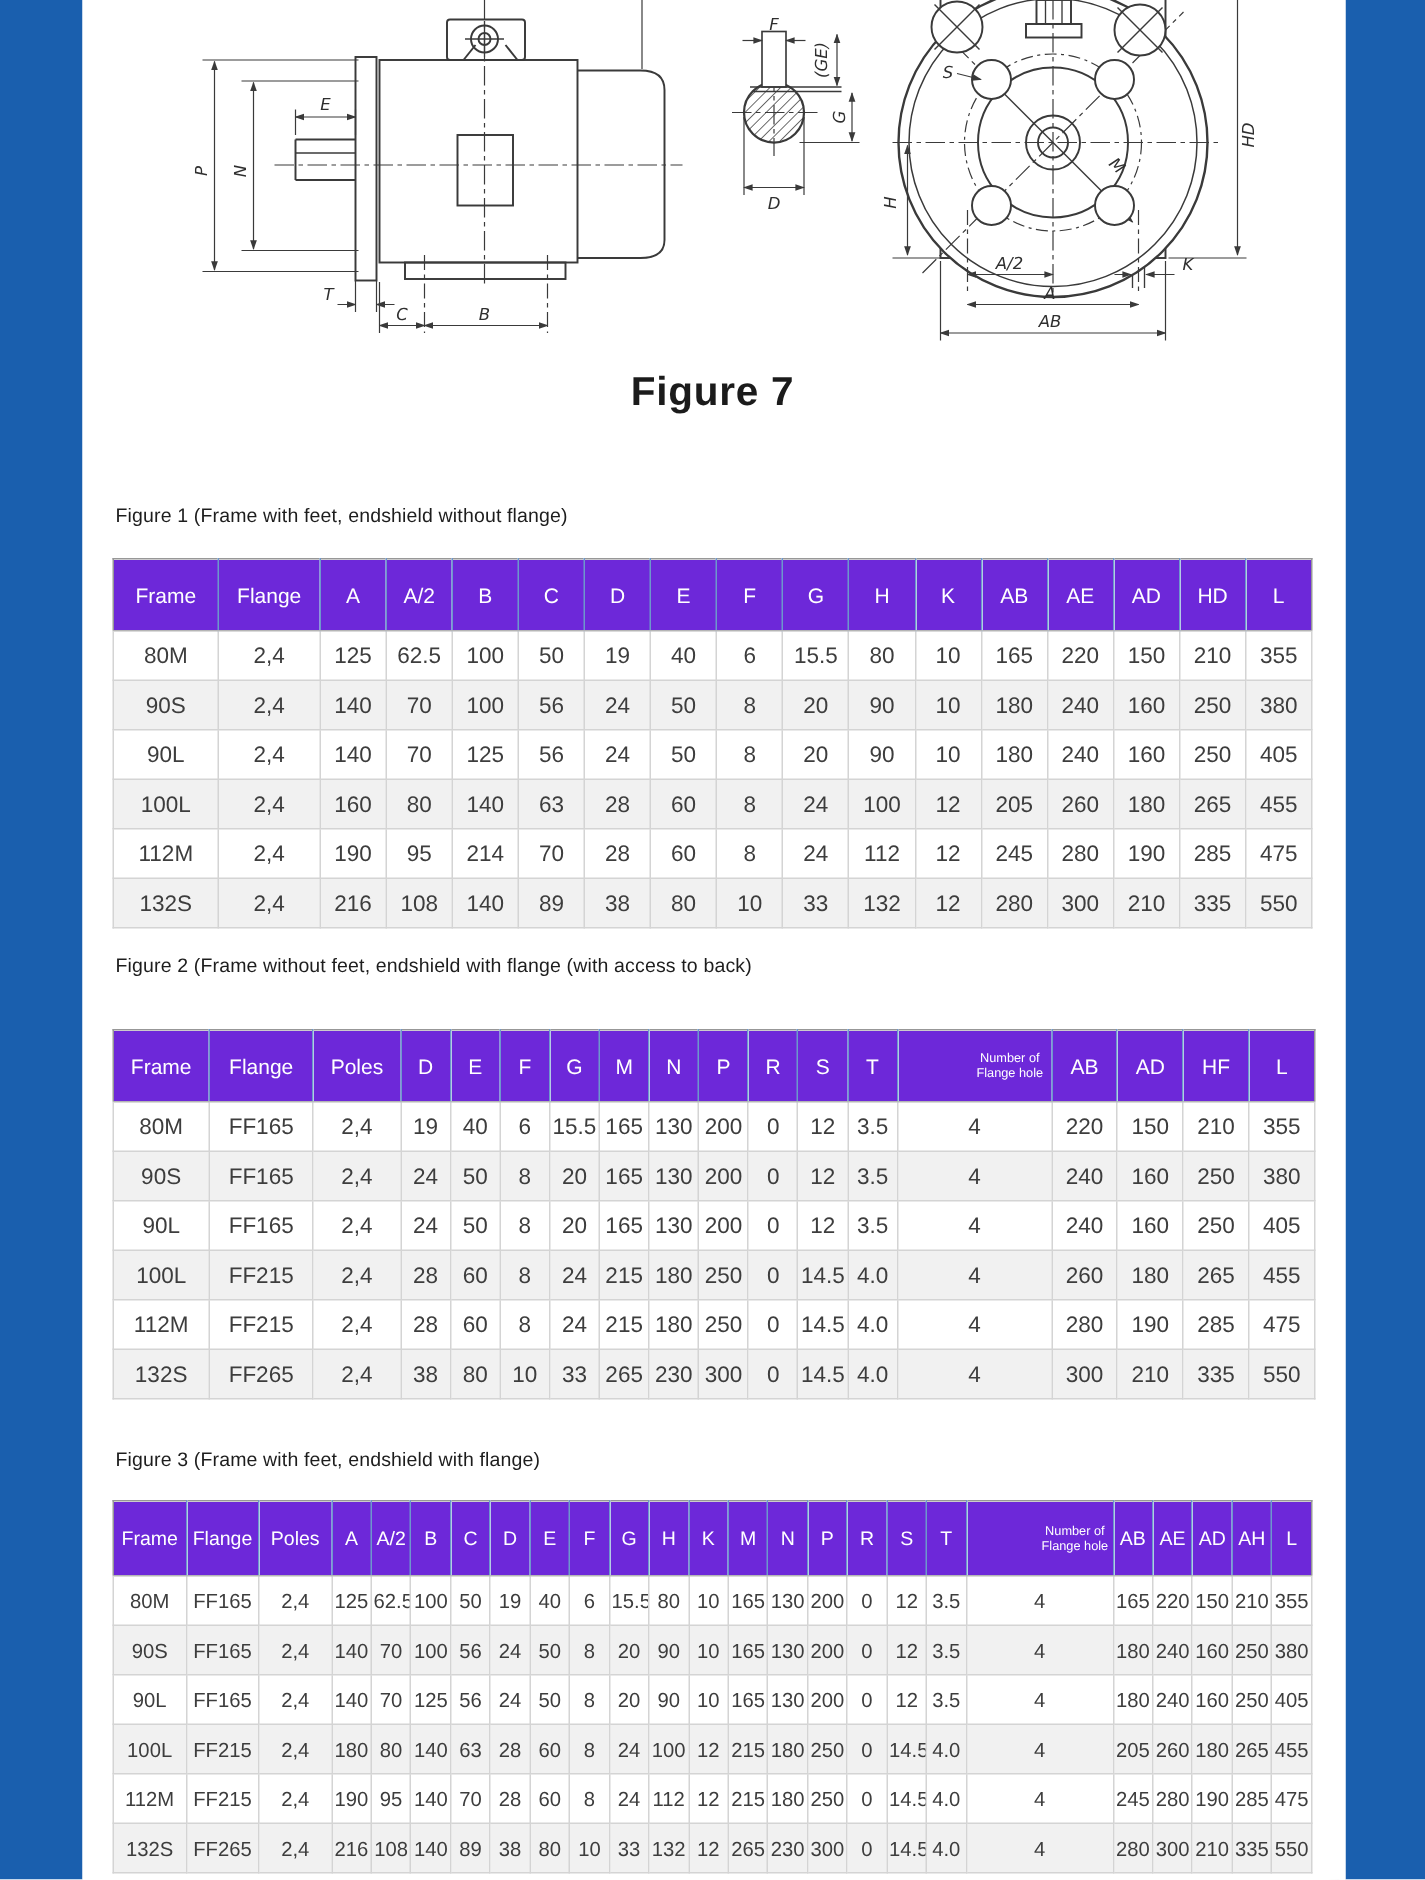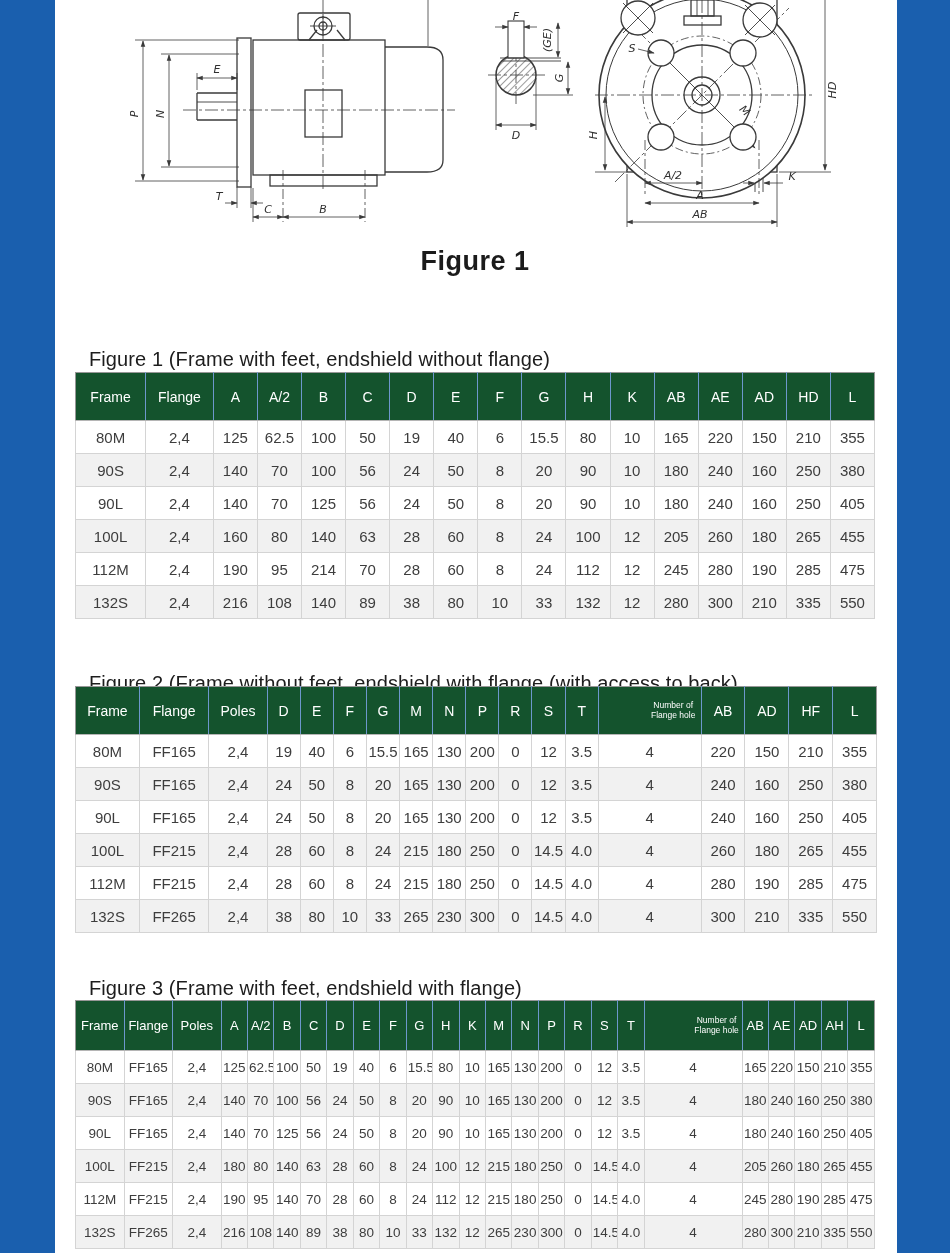--- a/index.html
+++ b/index.html
@@ -7,28 +7,28 @@
   .page{position:relative;width:950px;height:1253px;background:#ffffff;}
   .side-bar{position:absolute;top:0;width:55px;height:1253px;background:#1a5fae;}
   .side-bar.left{left:0;}
   .side-bar.right{left:897px;width:53px;}
   .edge-shade{position:absolute;top:0;width:8px;height:1253px;
     background:linear-gradient(to right,#ffffff,#e9e9e9);}
   .content{position:absolute;left:55px;top:0;width:842px;height:1253px;background:#fff;}
   svg.drawings{position:absolute;left:0;top:0;}
   .fig-title{position:absolute;left:0;top:246px;width:840px;text-align:center;
     font-size:27px;font-weight:700;color:#1b1b1b;letter-spacing:0.5px;}
-  .sec-title{position:absolute;left:22px;margin:12px;font-size:20px;font-weight:400;
+  .sec-title{position:absolute;left:22px;margin:0;font-size:13px;font-weight:400;
     color:#1d1d1d;letter-spacing:0.1px;}
-  .st1{top:336px;} .st2{top:660px;} .st3{top:965px;text-align:center;}
+  .st1{top:336px;} .st2{top:636px;} .st3{top:965px;text-align:center;}
   .tbl-wrap{position:absolute;left:20px;width:800px;}
   .tw1{top:372px;} .tw2{top:686px;width:802px;} .tw3{top:1000px;}
   table.dim-table{border-collapse:collapse;table-layout:fixed;width:100%;
     border:1px solid #979797;background:#fff;}
-  .dim-table th{background:#14532d;color:#ffffff;font-weight:400;font-size:14px;
+  .dim-table th{background:#6d28d9;color:#ffffff;font-weight:400;font-size:14px;
     height:47px;border-right:1px solid #6d97cc;border-bottom:1px solid #b5b5b5;
     padding:0 1px;overflow:hidden;}
   .dim-table th:last-child{border-right:none;}
   .dim-table td{text-align:center;font-size:15px;color:#3d3d3d;height:32px;
     border:1px solid #d4d4d4;padding:0 1px;overflow:hidden;}
   .dim-table tbody tr:nth-child(even){background:#f1f1f1;}
   .dim-table th.small-th{font-size:8.5px;line-height:1.15;padding-left:48px;}
   .t1 th:nth-child(1){width:8.4%}
   .t1 th:nth-child(2){width:8.1%}
   .t2 th:nth-child(1){width:7.6%}
@@ -209,21 +209,21 @@
       <text class="dwg-label" x="577" y="52" text-anchor="middle">S</text>
       <text class="dwg-label" transform="translate(687,113) rotate(45)" text-anchor="middle">M</text>
       <text class="dwg-label" transform="translate(781,90) rotate(-90)" text-anchor="middle">HD</text>
       <text class="dwg-label" transform="translate(542,135) rotate(-90)" text-anchor="middle">H</text>
       <text class="dwg-label" x="618" y="179" text-anchor="middle">A/2</text>
       <text class="dwg-label" x="737" y="180" text-anchor="middle">K</text>
       <text class="dwg-label" x="645" y="199" text-anchor="middle">A</text>
       <text class="dwg-label" x="645" y="218" text-anchor="middle">AB</text>
     </svg>
 
-    <div class="fig-title">Figure 1</div>
+    <div class="fig-title">Figure 7</div>
 
     <h2 class="sec-title st1">Figure 1 (Frame with feet, endshield without flange)</h2>
     <div class="tbl-wrap tw1">
       <table class="dim-table t1">
         <thead>
             <tr>
               <th>Frame</th>
               <th>Flange</th>
               <th>A</th>
               <th>A/2</th>

